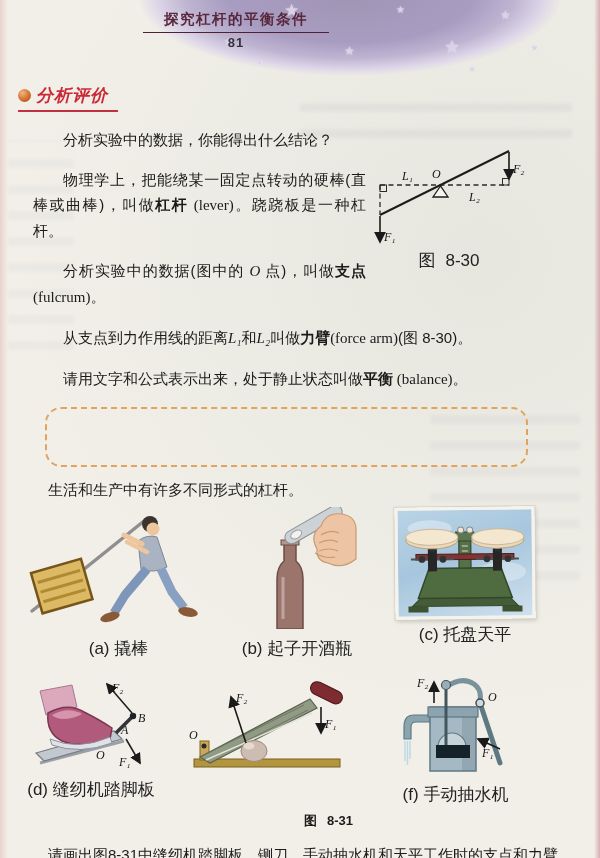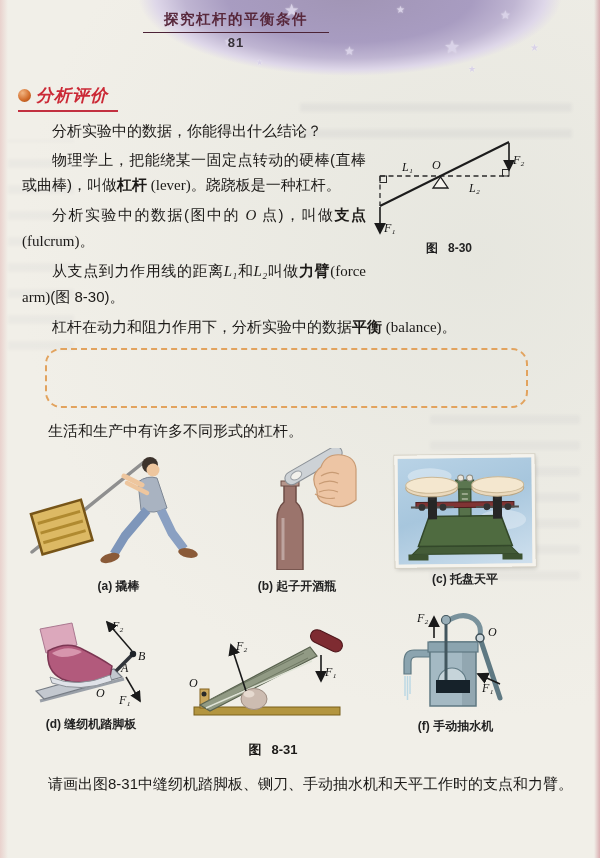--- a/index.html
+++ b/index.html
@@ -22,47 +22,47 @@
   .hdr-title{font-size:14.5px;font-weight:bold;color:#58283c;letter-spacing:1.5px;}
   .hdr-rule{width:186px;border-bottom:1.5px solid #4c2336;margin:3px auto 2px;}
   .hdr-page{font-size:13px;font-weight:bold;color:#37323a;letter-spacing:1px;}
   
   .content{position:relative;z-index:1;padding:0 16px 0 18px;color:#1c1a18;}
   .sec-head{display:inline-block;margin-top:84px;border-bottom:2px solid #c23040;padding:0 10px 3px 0;}
   .ball{display:inline-block;width:13px;height:13px;border-radius:50%;vertical-align:-1px;margin-right:5px;
     background:radial-gradient(circle at 35% 30%, #f2b582, #d06a28 60%, #9c4416);}
   .sec-label{font-size:17px;font-weight:bold;font-style:italic;color:#cb2936;letter-spacing:1px;}
   .textflow{margin-top:6px;}
-  .textflow p{margin:4px;text-indent:2em;font-size:15px;line-height:25px;text-align:justify;}
+  .textflow p{margin:15px;text-indent:2em;font-size:15px;line-height:25px;text-align:justify;}
   .b{font-weight:bold;}
   .rom{font-family:"Liberation Serif",serif;}
   .var{font-family:"Liberation Serif",serif;font-style:italic;}
   .fig830{float:right;width:212px;margin:12px 0 2px 6px;}
   .fig830 svg{display:block;}
-  .figcap{font-size:12px;font-weight:bold;color:#222;text-align:center;}
+  .figcap{font-size:17px;font-weight:normal;color:#222;text-align:center;}
   .fig830 .figcap{padding-right:58px;margin-top:2px;}
   .capnum{margin-left:10px;}
   .answer-box{clear:both;height:56px;border:2px dashed #e2a35e;border-radius:16px;margin:8px 56px 0 27px;}
   
   .life-head{position:relative;height:38px;margin:14px 0 0 8px;}
   .life-bg{position:absolute;left:16px;top:1px;width:118px;height:33px;transform:skewX(-16deg);
     background:linear-gradient(100deg,#dd9478 0%,#eebaa2 55%,#f6e2d6 85%,rgba(246,230,222,0) 100%);}
   .life-rule{position:absolute;left:26px;top:36px;width:148px;border-bottom:2.5px solid #cf2b20;}
   .life-text{position:relative;padding-left:38px;}
   .life-big{font-size:27px;font-weight:bold;color:#d33222;}
   .life-rest{font-size:19px;font-weight:bold;color:#151515;}
   .intro{margin:10px 0 0;text-indent:2em;font-size:15px;line-height:25px;}
-  .figrow{display:flex;align-items:center;}
+  .figrow{display:flex;align-items:flex-start;}
   .row1{margin-top:5px;}
   .row2{margin-top:15px;}
   .fitem{text-align:center;}
   .fitem .figcap{margin-top:4px;}
   .photo{width:134px;height:106px;border:3px solid #f5f3ed;box-shadow:0 0 0 1px #d6d2c6,1px 2px 4px rgba(0,0,0,.18);
     background:linear-gradient(160deg,#b9d3e6,#a7c6dd 45%,#cfe0ee);transform:rotate(-.6deg);}
-  .fig31cap{width:160px;margin:6px 0 0 175px;text-align:center;font-size:13px;font-weight:bold;}
+  .fig31cap{width:160px;margin:6px 0 0 175px;text-align:right;font-size:13px;font-weight:bold;}
   .closing{margin:12px 0 0;}
   .closing p{margin:0;text-indent:2em;font-size:15px;line-height:26px;text-align:justify;}
   svg text{font-family:"Liberation Serif",serif;font-style:italic;font-size:12px;fill:#151515;}
 </style>
 </head>
 <body>
 
 <svg width="0" height="0" style="position:absolute">
   <defs>
     <marker id="ah" viewBox="0 0 10 10" refX="8.5" refY="5" markerWidth="7.5" markerHeight="7.5" orient="auto-start-reverse">
@@ -122,21 +122,21 @@
           <text x="12" y="102">F₁</text>
         </svg>
         <figcaption class="figcap">
           <span>图</span><span class="capnum">8-30</span>
         </figcaption>
       </figure>
       <p><span>分析实验中的数据，你能得出什么结论？</span></p>
       <p><span>物理学上，把能绕某一固定点转动的硬棒(直棒或曲棒)，叫做</span><span class="b">杠杆</span><span class="rom"> (lever)</span><span>。跷跷板是一种杠杆。</span></p>
       <p><span>分析实验中的数据(图中的 </span><span class="var">O</span><span> 点)，叫做</span><span class="b">支点</span><span class="rom">(fulcrum)</span><span>。</span></p>
       <p><span>从支点到力作用线的距离</span><span class="var">L₁</span><span>和</span><span class="var">L₂</span><span>叫做</span><span class="b">力臂</span><span class="rom">(force arm)</span><span>(图 8-30)。</span></p>
-      <p><span>杠杆在动力和阻力作用下，分析实验中的数据</span><span class="b">平衡</span><span class="rom"> (balance)</span><span>。</span></p>
+      <p><span>请用文字和公式表示出来，处于静止状态叫做</span><span class="b">平衡</span><span class="rom"> (balance)</span><span>。</span></p>
     </div>
 
     <div class="answer-box"></div>
 
 
     <p class="intro">生活和生产中有许多不同形式的杠杆。</p>
 
     <div class="figrow row1">
       <figure class="fitem" style="margin:0 0 0 8px;">
         <svg width="185" height="122" viewBox="0 0 185 122">

